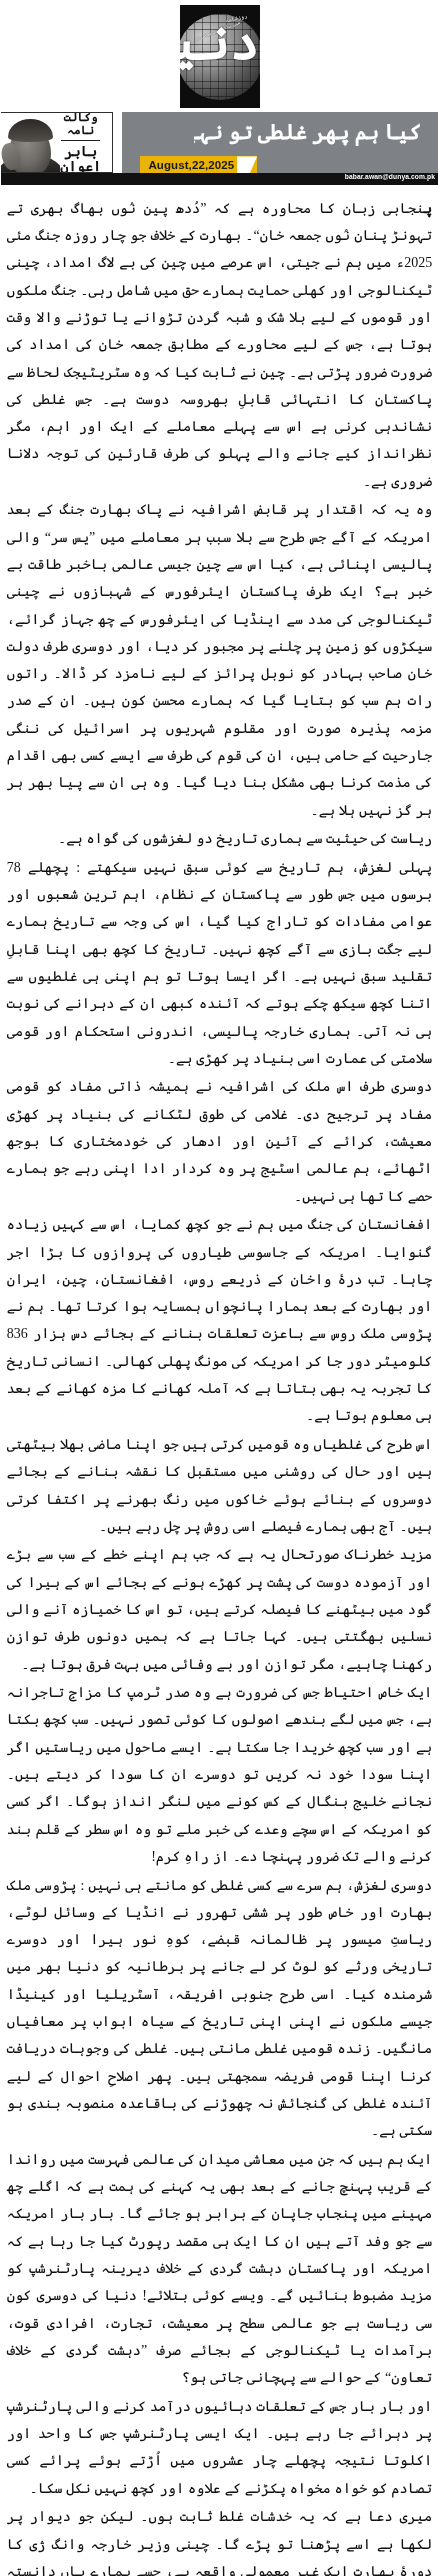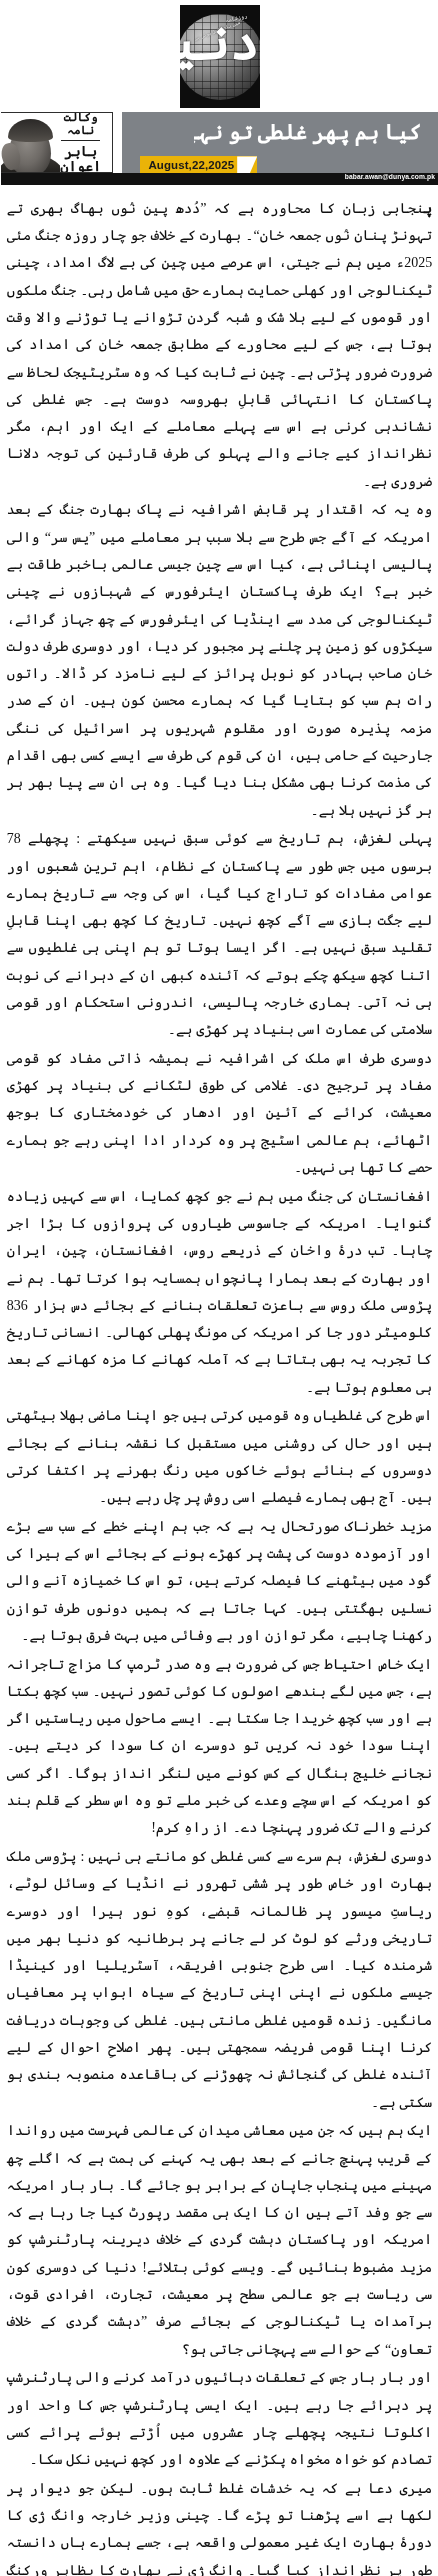--- a/index.html
+++ b/index.html
@@ -340,20 +340,21 @@
 </div>
 
 <div class="black-bar">
   <span class="email">babar.awan@dunya.com.pk</span>
 </div>
 
 <div class="article">
 
   <p class="para first">پنجابی زبان کا محاورہ ہے کہ ”دُدھ پین نُوں بھاگ بھری تے تہونڑ پنان نُوں جمعہ خان“۔ بھارت کے خلاف جو چار روزہ جنگ مئی 2025ء میں ہم نے جیتی، اس عرصے میں چین کی بے لاگ امداد، چینی ٹیکنالوجی اور کھلی حمایت ہمارے حق میں شامل رہی۔ جنگ ملکوں اور قوموں کے لیے بلا شک و شبہ گردن تڑوانے یا توڑنے والا وقت ہوتا ہے، جس کے لیے محاورے کے مطابق جمعہ خان کی امداد کی ضرورت ضرور پڑتی ہے۔ چین نے ثابت کیا کہ وہ سٹریٹیجک لحاظ سے پاکستان کا انتہائی قابلِ بھروسہ دوست ہے۔ جس غلطی کی نشاندہی کرنی ہے اس سے پہلے معاملے کے ایک اور اہم، مگر نظرانداز کیے جانے والے پہلو کی طرف قارئین کی توجہ دلانا ضروری ہے۔</p>
   <p class="para">وہ یہ کہ اقتدار پر قابض اشرافیہ نے پاک بھارت جنگ کے بعد امریکہ کے آگے جس طرح سے بلا سبب ہر معاملے میں ”یس سر“ والی پالیسی اپنائی ہے، کیا اس سے چین جیسی عالمی باخبر طاقت بے خبر ہے؟ ایک طرف پاکستان ایئرفورس کے شہبازوں نے چینی ٹیکنالوجی کی مدد سے اینڈیا کی ایئرفورس کے چھ جہاز گرائے، سیکڑوں کو زمین پر چلنے پر مجبور کر دیا، اور دوسری طرف دولت خان صاحب بہادر کو نوبل پرائز کے لیے نامزد کر ڈالا۔ راتوں رات ہم سب کو بتایا گیا کہ ہمارے محسن کون ہیں۔ ان کے صدر مزمہ پذیرہ صورت اور مقلوم شہریوں پر اسرائیل کی ننگی جارحیت کے حامی ہیں، ان کی قوم کی طرف سے ایسے کسی بھی اقدام کی مذمت کرنا بھی مشکل بنا دیا گیا۔ وہ ہی ان سے پیا بھر ہر ہر گز نہیں ہلا ہے۔</p>
+  <p class="para">ریاست کی حیثیت سے ہماری تاریخ دو لغزشوں کی گواہ ہے۔</p>
   <p class="para">پہلی لغزش، ہم تاریخ سے کوئی سبق نہیں سیکھتے : پچھلے 78 برسوں میں جس طور سے پاکستان کے نظام، اہم ترین شعبوں اور عوامی مفادات کو تاراج کیا گیا، اس کی وجہ سے تاریخ ہمارے لیے جگت بازی سے آگے کچھ نہیں۔ تاریخ کا کچھ بھی اپنا قابلِ تقلید سبق نہیں ہے۔ اگر ایسا ہوتا تو ہم اپنی ہی غلطیوں سے اتنا کچھ سیکھ چکے ہوتے کہ آئندہ کبھی ان کے دہرانے کی نوبت ہی نہ آتی۔ ہماری خارجہ پالیسی، اندرونی استحکام اور قومی سلامتی کی عمارت اسی بنیاد پر کھڑی ہے۔</p>
   <p class="para">دوسری طرف اس ملک کی اشرافیہ نے ہمیشہ ذاتی مفاد کو قومی مفاد پر ترجیح دی۔ غلامی کی طوق لٹکانے کی بنیاد پر کھڑی معیشت، کرائے کے آئین اور ادھار کی خودمختاری کا بوجھ اٹھائے، ہم عالمی اسٹیج پر وہ کردار ادا اپنی رہے جو ہمارے حصے کا تھا ہی نہیں۔</p>
   <p class="para">افغانستان کی جنگ میں ہم نے جو کچھ کمایا، اس سے کہیں زیادہ گنوایا۔ امریکہ کے جاسوسی طیاروں کی پروازوں کا بڑا اجر چاہا۔ تب درۂ واخان کے ذریعے روس، افغانستان، چین، ایران اور بھارت کے بعد ہمارا پانچواں ہمسایہ ہوا کرتا تھا۔ ہم نے پڑوسی ملک روس سے باعزت تعلقات بنانے کے بجائے دس ہزار 836 کلومیٹر دور جا کر امریکہ کی مونگ پھلی کھالی۔ انسانی تاریخ کا تجربہ یہ بھی بتاتا ہے کہ آملہ کھانے کا مزہ کھانے کے بعد ہی معلوم ہوتا ہے۔</p>
   <p class="para">اس طرح کی غلطیاں وہ قومیں کرتی ہیں جو اپنا ماضی بھلا بیٹھتی ہیں اور حال کی روشنی میں مستقبل کا نقشہ بنانے کے بجائے دوسروں کے بنائے ہوئے خاکوں میں رنگ بھرنے پر اکتفا کرتی ہیں۔ آج بھی ہمارے فیصلے اسی روش پر چل رہے ہیں۔</p>
   <p class="para">مزید خطرناک صورتحال یہ ہے کہ جب ہم اپنے خطے کے سب سے بڑے اور آزمودہ دوست کی پشت پر کھڑے ہونے کے بجائے اس کے ہیرا کی گود میں بیٹھنے کا فیصلہ کرتے ہیں، تو اس کا خمیازہ آنے والی نسلیں بھگتتی ہیں۔ کہا جاتا ہے کہ ہمیں دونوں طرف توازن رکھنا چاہیے، مگر توازن اور بے وفائی میں بہت فرق ہوتا ہے۔</p>
   <p class="para">ایک خاص احتیاط جس کی ضرورت ہے وہ صدر ٹرمپ کا مزاجِ تاجرانہ ہے، جس میں لگے بندھے اصولوں کا کوئی تصور نہیں۔ سب کچھ بکتا ہے اور سب کچھ خریدا جا سکتا ہے۔ ایسے ماحول میں ریاستیں اگر اپنا سودا خود نہ کریں تو دوسرے ان کا سودا کر دیتے ہیں۔ نجانے خلیج بنگال کے کس کونے میں لنگر انداز ہوگا۔ اگر کسی کو امریکہ کے اس سچے وعدے کی خبر ملے تو وہ اس سطر کے قلم بند کرنے والے تک ضرور پہنچا دے۔ از راہِ کرم!</p>
   <p class="para">دوسری لغزش، ہم سرے سے کسی غلطی کو مانتے ہی نہیں : پڑوسی ملک بھارت اور خاص طور پر ششی تھرور نے انڈیا کے وسائل لوٹے، ریاستِ میسور پر ظالمانہ قبضے، کوہِ نور ہیرا اور دوسرے تاریخی ورثے کو لوٹ کر لے جانے پر برطانیہ کو دنیا بھر میں شرمندہ کیا۔ اسی طرح جنوبی افریقہ، آسٹریلیا اور کینیڈا جیسے ملکوں نے اپنی اپنی تاریخ کے سیاہ ابواب پر معافیاں مانگیں۔ زندہ قومیں غلطی مانتی ہیں۔ غلطی کی وجوہات دریافت کرنا اپنا قومی فریضہ سمجھتی ہیں۔ پھر اصلاحِ احوال کے لیے آئندہ غلطی کی گنجائش نہ چھوڑنے کی باقاعدہ منصوبہ بندی ہو سکتی ہے۔</p>
   <p class="para">ایک ہم ہیں کہ جن میں معاشی میدان کی عالمی فہرست میں رواندا کے قریب پہنچ جانے کے بعد بھی یہ کہنے کی ہمت ہے کہ اگلے چھ مہینے میں پنجاب جاپان کے برابر ہو جائے گا۔ بار بار امریکہ سے جو وفد آتے ہیں ان کا ایک ہی مقصد رپورٹ کیا جا رہا ہے کہ امریکہ اور پاکستان دہشت گردی کے خلاف دیرینہ پارٹنرشپ کو مزید مضبوط بنائیں گے۔ ویسے کوئی بتلائے! دنیا کی دوسری کون سی ریاست ہے جو عالمی سطح پر معیشت، تجارت، افرادی قوت، برآمدات یا ٹیکنالوجی کے بجائے صرف ”دہشت گردی کے خلاف تعاون“ کے حوالے سے پہچانی جاتی ہو؟</p>
   <p class="para">اور بار بار جس کے تعلقات دہائیوں درآمد کرنے والی پارٹنرشپ پر دہرائے جا رہے ہیں۔ ایک ایسی پارٹنرشپ جس کا واحد اور اکلوتا نتیجہ پچھلے چار عشروں میں اُڑتے ہوئے پرائے کسی تصادم کو خواہ مخواہ پکڑنے کے علاوہ اور کچھ نہیں نکل سکا۔</p>
   <p class="para">میری دعا ہے کہ یہ خدشات غلط ثابت ہوں۔ لیکن جو دیوار پر لکھا ہے اسے پڑھنا تو پڑے گا۔ چینی وزیر خارجہ وانگ ژی کا دورۂ بھارت ایک غیر معمولی واقعہ ہے، جسے ہمارے ہاں دانستہ طور پر نظرانداز کیا گیا۔ وانگ ژی نے بھارت کا بظاہر ورکنگ کے بعد دورہ کیا۔ وہی چین، جس پر بھارت نے حالیہ پاک بھارت لڑائی کے بعد کھلے الزامات عائد کیے، انہیں اچانک پسِ پشت ڈال کر چین نے اتنا اہم علاقائی سٹریٹیجک قدم کیسے اٹھایا؟ اس دورے کے نتائج اور تفصیلات عالمی نیوز ایجنسی رائٹرز، انڈیا ٹوڈے اور دی اکنامک ٹائمز نے پاک چائنہ بارڈر کا فوکس بیان کیا۔</p>

